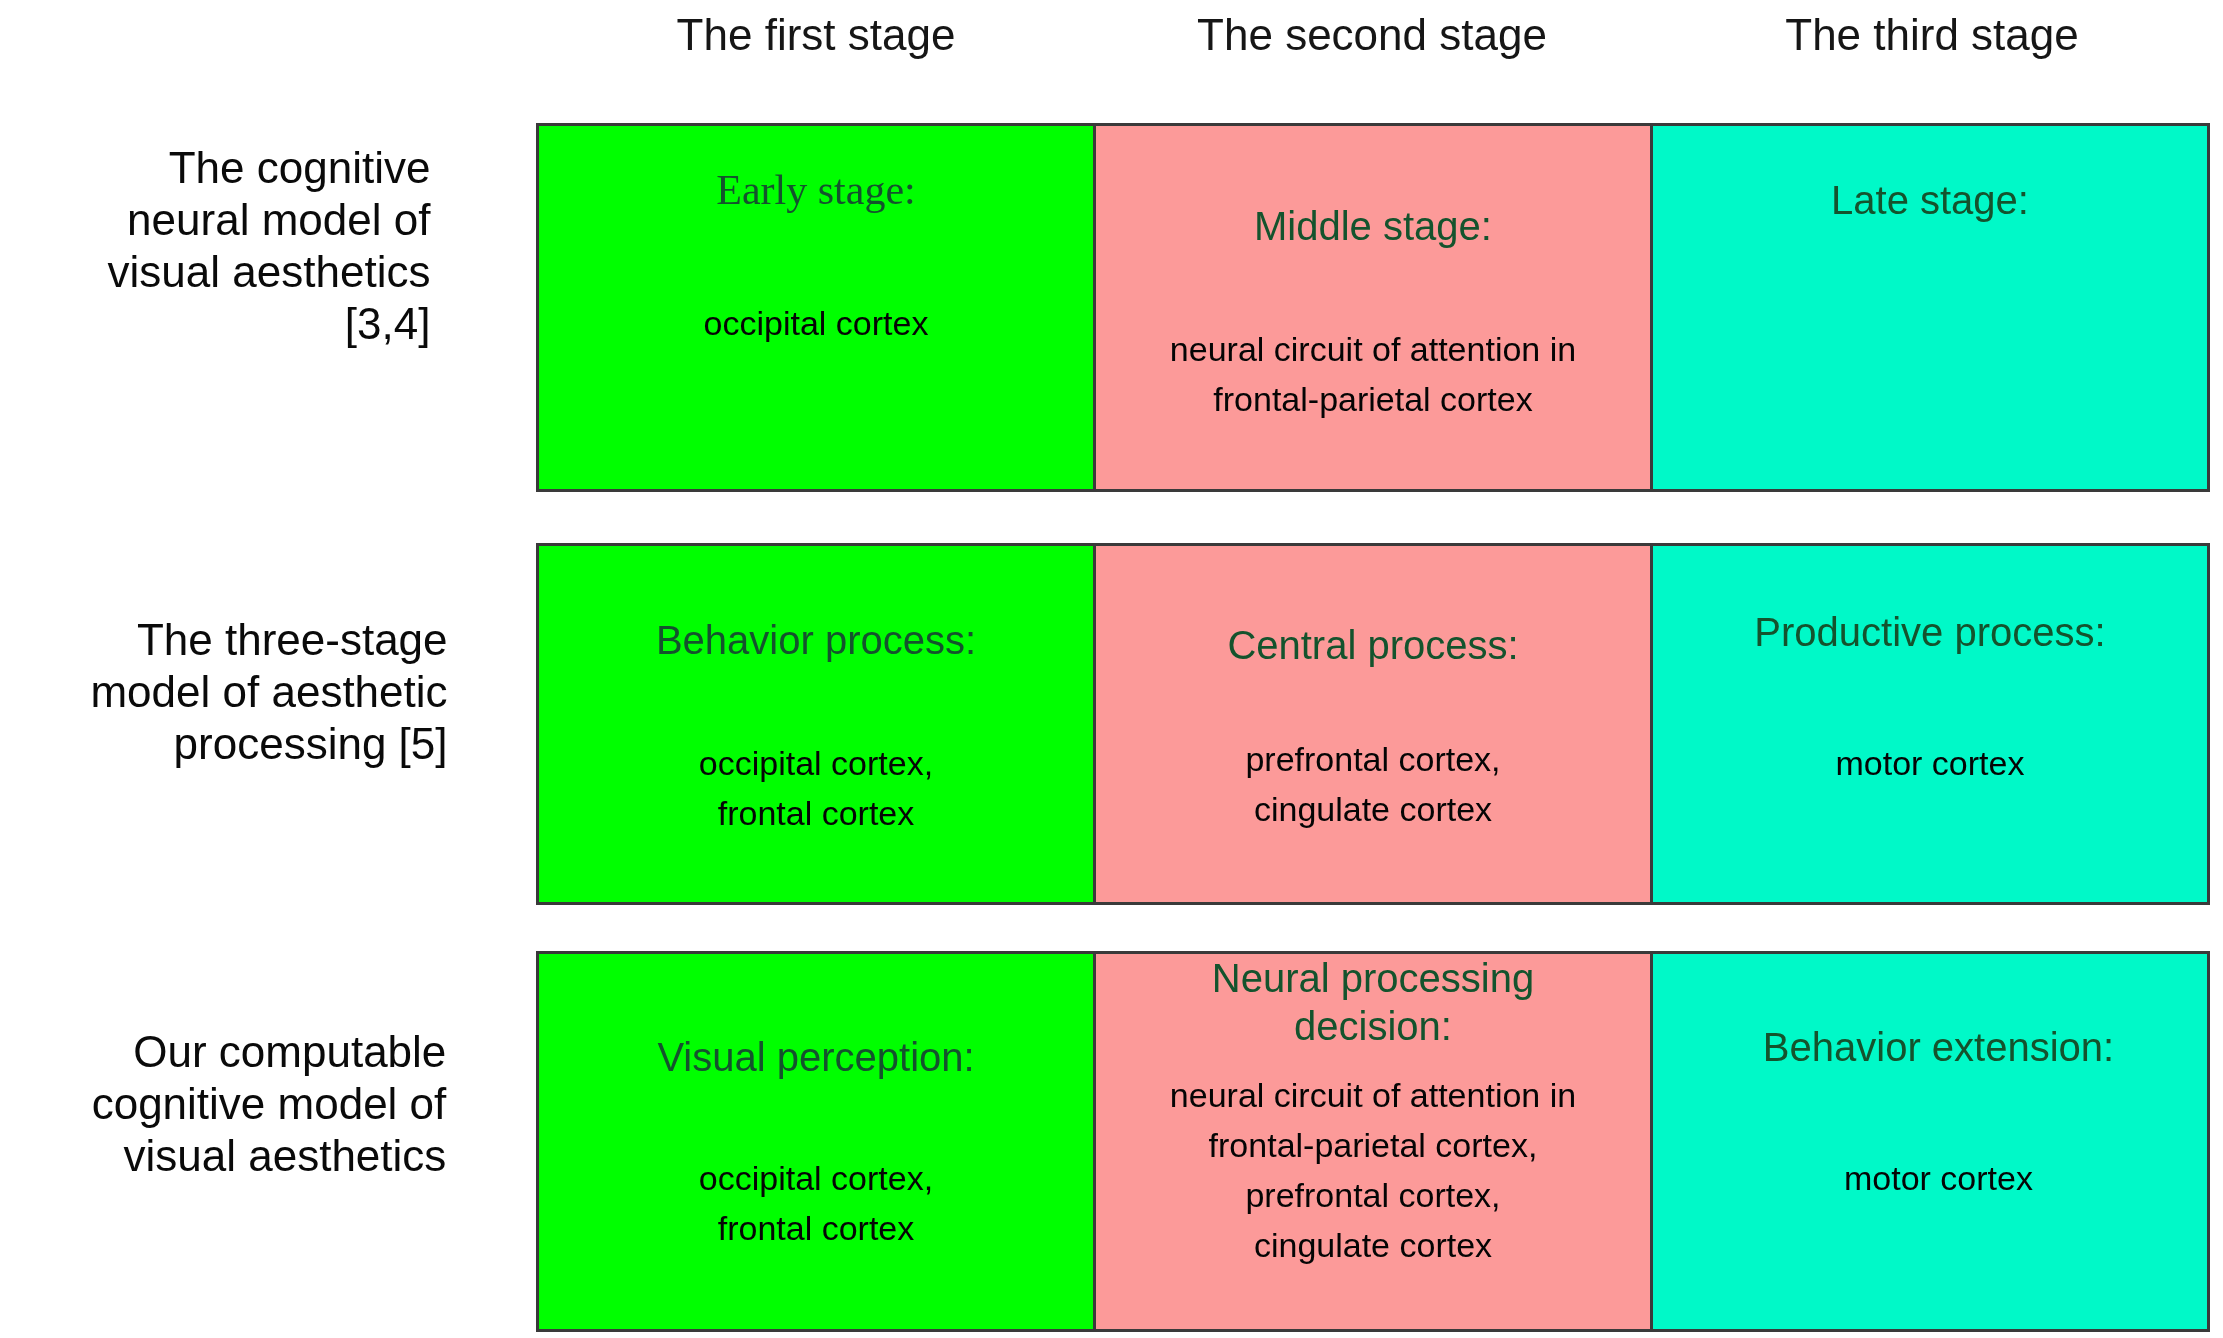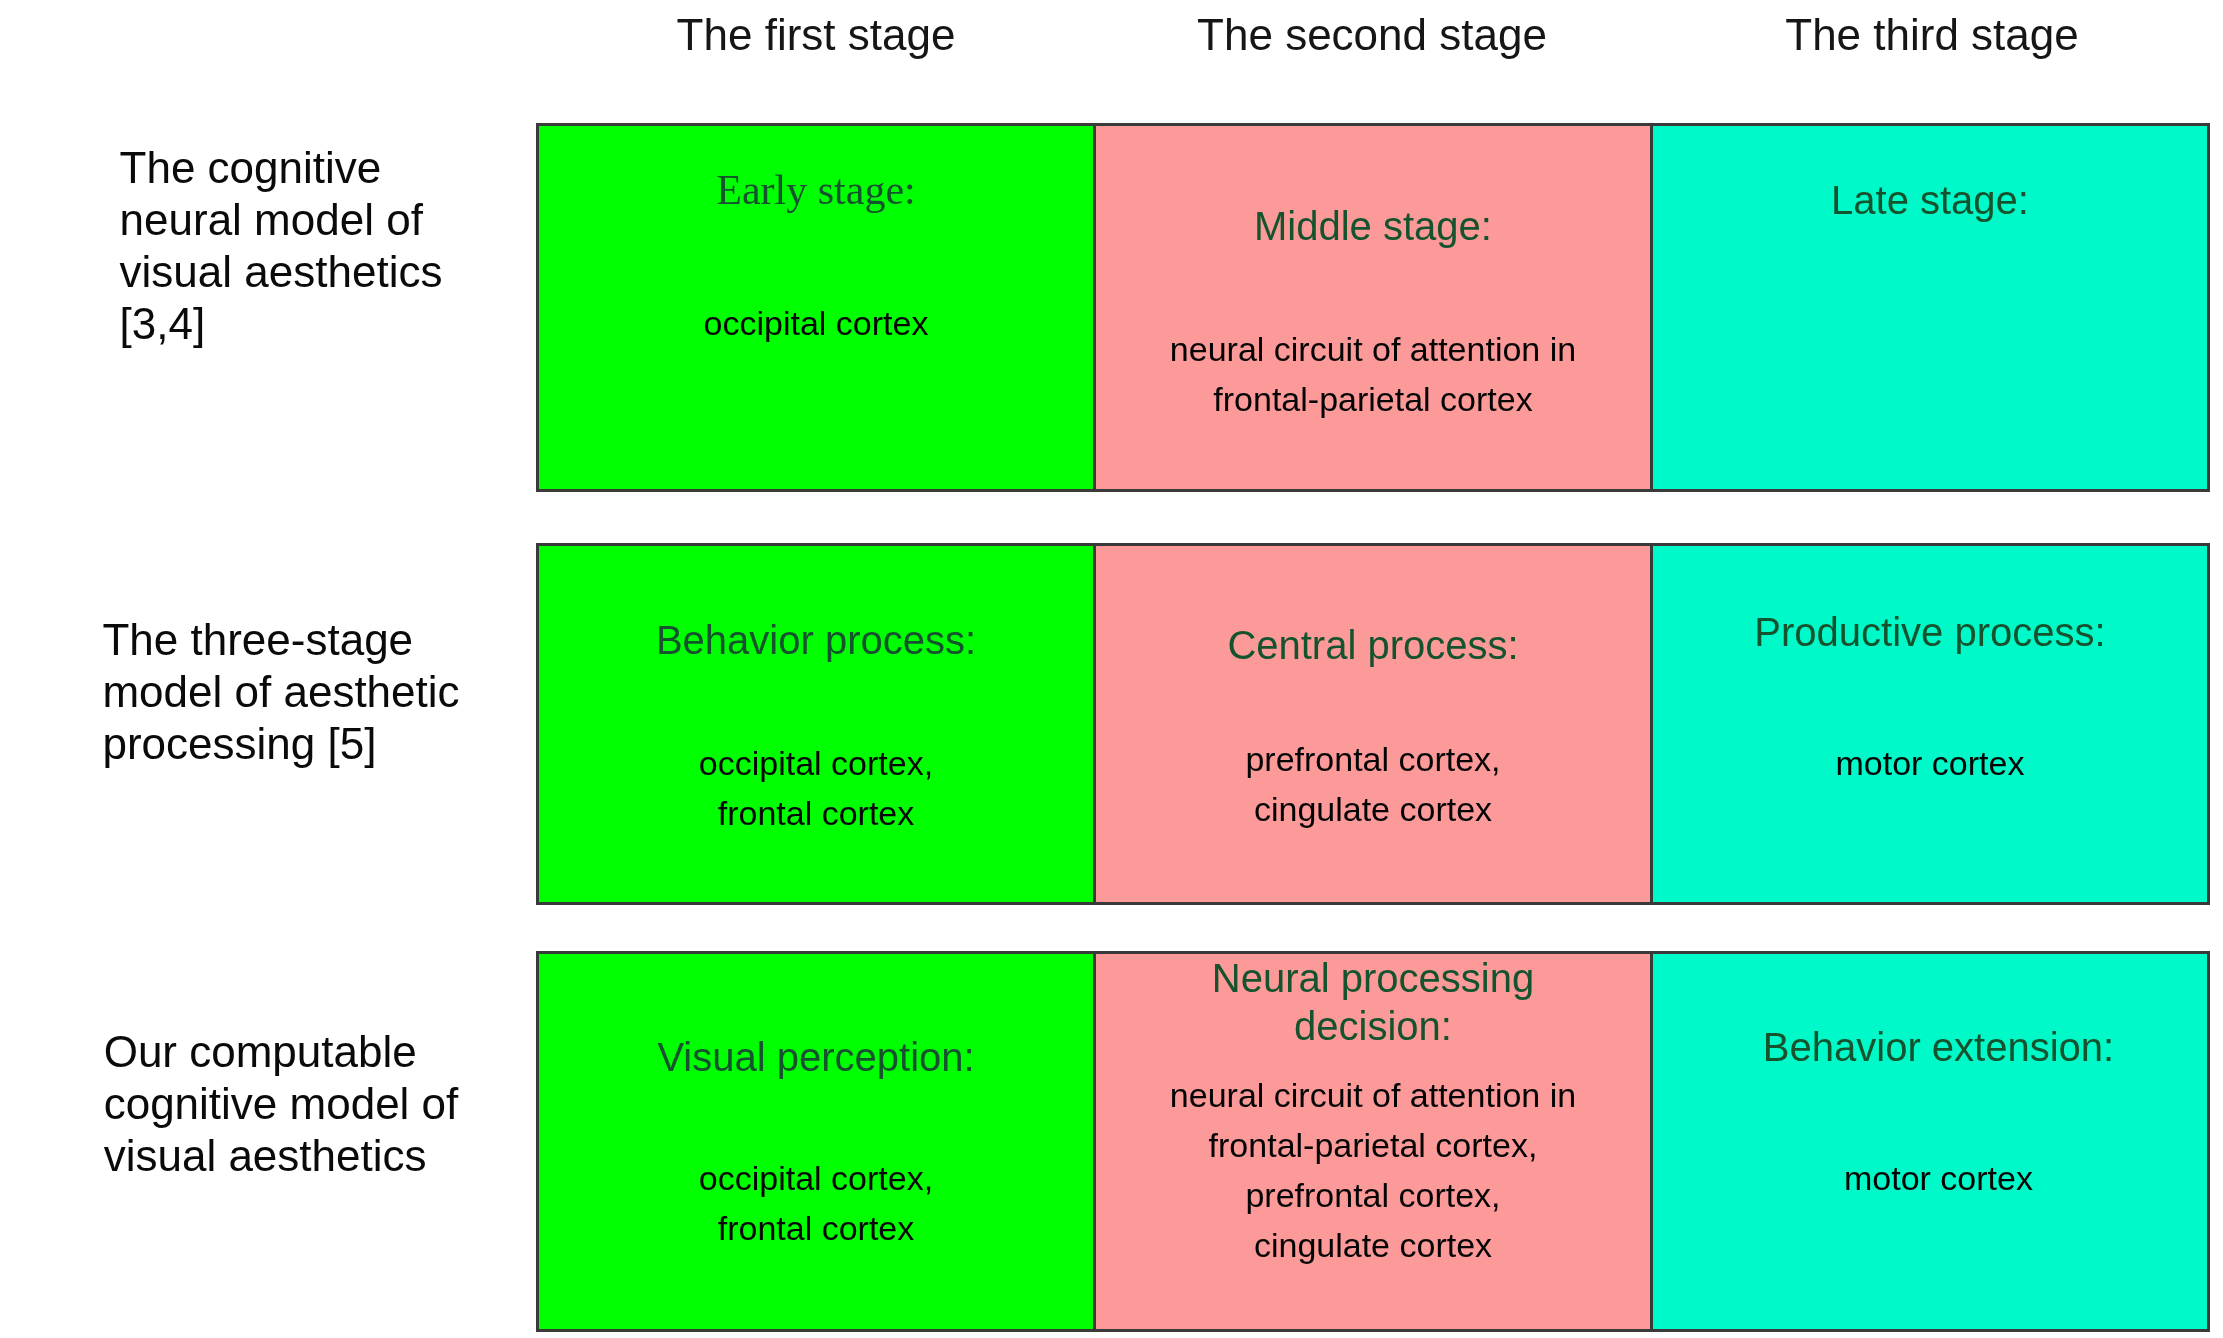--- a/index.html
+++ b/index.html
@@ -23,23 +23,23 @@
   #col-h3 { left:1652px; }
 
   
   .row { position:absolute; left:536px; display:flex; }
   #row-1 { top:123px; height:369px; }
   #row-2 { top:543px; height:362px; }
   #row-3 { top:951px; height:381px; }
 
   
   .row-label {
-    position:absolute; left:16px; width:530px;
+    position:absolute; left:4px; width:530px;
     display:flex; align-items:center; justify-content:center;
-    text-align:left; white-space:pre-line;
+    text-align:right; white-space:pre-line;
     font-size:44px; line-height:52px; color:#0a0a0a;
   }
   #label-1 { top:123px; height:369px; } #label-1 .lbl-inner { transform:translateY(-62px); }
   #label-2 { top:543px; height:362px; } #label-2 .lbl-inner { transform:translateY(-32px); }
   #label-3 { top:951px; height:381px; } #label-3 .lbl-inner { transform:translateY(-38px); }
 
   
   .box {
     width:560px; height:100%;
     box-sizing:border-box;

